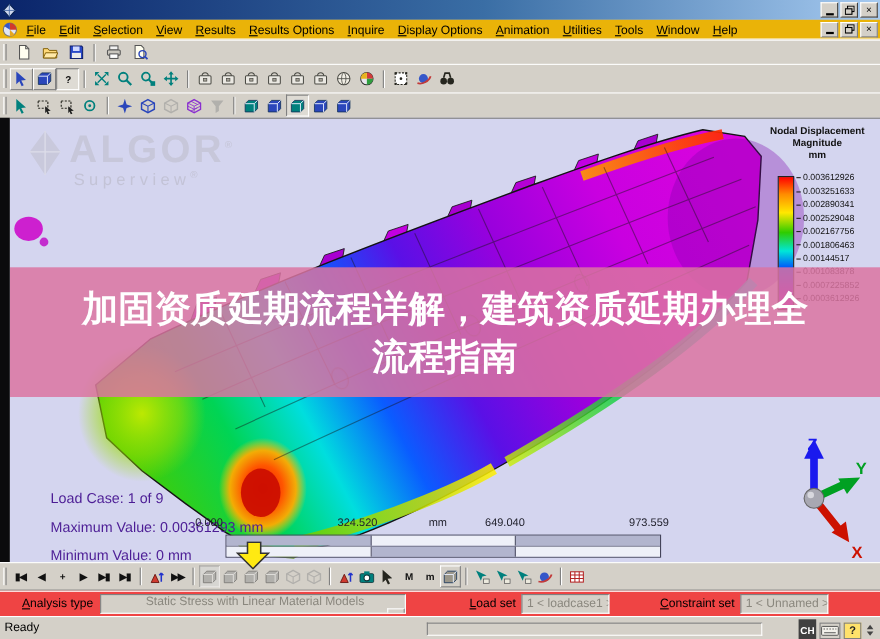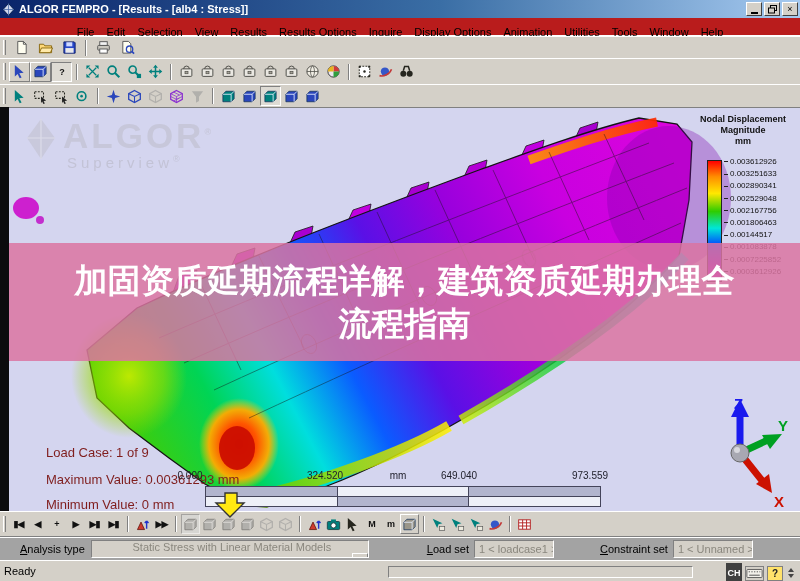--- a/index.html
+++ b/index.html
@@ -13,22 +13,22 @@
     display:flex;align-items:center;padding:0 2px;color:#fff;}
   .titlebar .title{font-size:11px;font-weight:bold;margin-left:4px;white-space:nowrap;}
   .win-btns{margin-left:auto;display:flex;gap:2px;}
   .win-btn{width:16px;height:14px;background:#d4d0c8;border:1px solid;
     border-color:#fff #404040 #404040 #fff;display:flex;align-items:center;justify-content:center;
     font-size:9px;color:#000;line-height:1;padding:0;}
   .wb-min-bar{width:7px;height:2px;background:#000;margin-top:7px;}
   .wb-restore svg{display:block;}
 
   
-  .menubar{position:absolute;top:18px;left:0;right:0;height:18px;background:#b91c1c;
-    display:flex;align-items:center;padding:4px 2px;border-bottom:1px solid #fff;flex-direction:column;}
+  .menubar{position:absolute;top:18px;left:0;right:0;height:18px;background:#eab308;
+    display:flex;align-items:center;padding:4px 2px;border-bottom:1px solid #fff;}
   .menu-item{font-size:11px;color:#000;padding:1px 6px;display:inline-block;}
   .menu-item::first-letter{text-decoration:underline;}
   .menubar .win-btns .win-btn{border-color:#fff #808080 #808080 #fff;}
 
   
   .toolbar{position:absolute;left:0;right:0;background:#d4d0c8;display:flex;align-items:center;
     border-top:1px solid #fff;padding-left:2px;}
   .tb1{top:36px;height:22px;}
   .tb2{top:58px;height:26px;}
   .tb3{top:84px;height:23px;}
@@ -64,38 +64,38 @@
     background:linear-gradient(to bottom,#f00 0%,#ff8c00 13%,#ffe800 27%,#2ecc00 42%,#00e6d8 56%,#0048ff 70%,#7a00d8 86%,#cc00cc 100%);}
   .leg-vals{margin-left:2px;margin-top:-4px;}
   .leg-row{font-size:8px;line-height:12.2px;height:12.2px;white-space:nowrap;}
   .leg-row::before{content:"";display:inline-block;width:4px;height:1px;background:#222;vertical-align:middle;margin-right:2px;}
 
   .banner{position:absolute;left:0;right:0;top:135px;height:118px;background:rgba(218,116,161,0.85);z-index:8;
     display:flex;flex-direction:column;align-items:center;justify-content:center;}
   .banner-line{color:#fff;font-weight:bold;font-size:33px;line-height:43px;white-space:nowrap;
     font-family:"Liberation Sans",sans-serif;}
 
-  .vp-info{position:absolute;left:37px;z-index:5;font-size:13px;color:#7f1d1d;white-space:nowrap;}
+  .vp-info{position:absolute;left:37px;z-index:5;font-size:13px;color:#4c1d95;white-space:nowrap;}
   .vi-load{top:337px;} .vi-max{top:364px;} .vi-min{top:389px;}
 
   .ruler{position:absolute;left:0;top:0;z-index:5;}
   .ruler-label{position:absolute;top:362px;transform:translateX(-50%);font-size:10px;color:#22222e;}
   .ruler-bar{position:absolute;left:196px;top:378px;width:396px;height:21px;border:1px solid #44445a;}
   .rb-row{display:flex;height:50%;}
   .rb-seg{flex:1;border-right:1px solid #44445a;}
   .rb-seg:last-child{border-right:none;}
   .rb-row:first-child{border-bottom:1px solid #44445a;}
   .seg-g{background:#b2b5ce;} .seg-w{background:#eef0f8;}
 
   .triad{position:absolute;left:691px;top:283px;z-index:5;}
 
   .min-marker{position:absolute;left:214px;top:492px;z-index:60;}
 
   
-  .analysisbar{position:absolute;left:0;right:0;top:537px;height:23px;background:#a3a3a3;
+  .analysisbar{position:absolute;left:0;right:0;top:537px;height:23px;background:#ef4444;
     border-top:1px solid #fff;display:flex;align-items:center;font-size:11px;color:#000;}
   .ab-label{margin-left:20px;white-space:nowrap;}
   .ab-label::first-letter{text-decoration:underline;}
   .combo{height:18px;background:#d4d0c8;border:1px solid;border-color:#808080 #fff #fff #808080;
     display:flex;align-items:center;color:#8a877e;font-size:11px;padding-left:4px;white-space:nowrap;overflow:hidden;}
   .combo .cb-btn{margin-left:auto;width:16px;height:100%;background:#d4d0c8;border:1px solid;
     border-color:#fff #808080 #808080 #fff;display:flex;align-items:center;justify-content:center;flex:none;}
   .arr-right{width:0;height:0;border-top:4px solid transparent;border-bottom:4px solid transparent;border-left:5px solid #9a968a;}
   .cmb-analysis{width:278px;margin-left:6px;flex-direction:column;}
   .cmb-load{width:80px;margin-left:5px;}
@@ -247,21 +247,20 @@
   </defs>
 </svg>
 
 <div class="app">
 
   <div class="titlebar">
     <svg width="13" height="13">
         <path d="M6.5 .5L12 6.5 6.5 12.5 1 6.5z" fill="#cfd8ee" stroke="#08204f"></path>
         <path d="M6.5 .5V12.5M1 6.5h11" stroke="#4a6ca8" stroke-width=".8"></path>
       </svg>
-    <span class="title">ALGOR FEMPRO - [Results - [alb4 : Stress]]</span>
     <span class="win-btns">
       <button class="win-btn">
           <span class="wb-min-bar"></span>
         </button>
       <button class="win-btn wb-restore">
           <svg width="9" height="9">
             <rect x="2.5" y="0.5" width="6" height="5" fill="none" stroke="#000"></rect>
             <rect x="0.5" y="3" width="6" height="5" fill="#d4d0c8" stroke="#000"></rect>
           </svg>
         </button>

